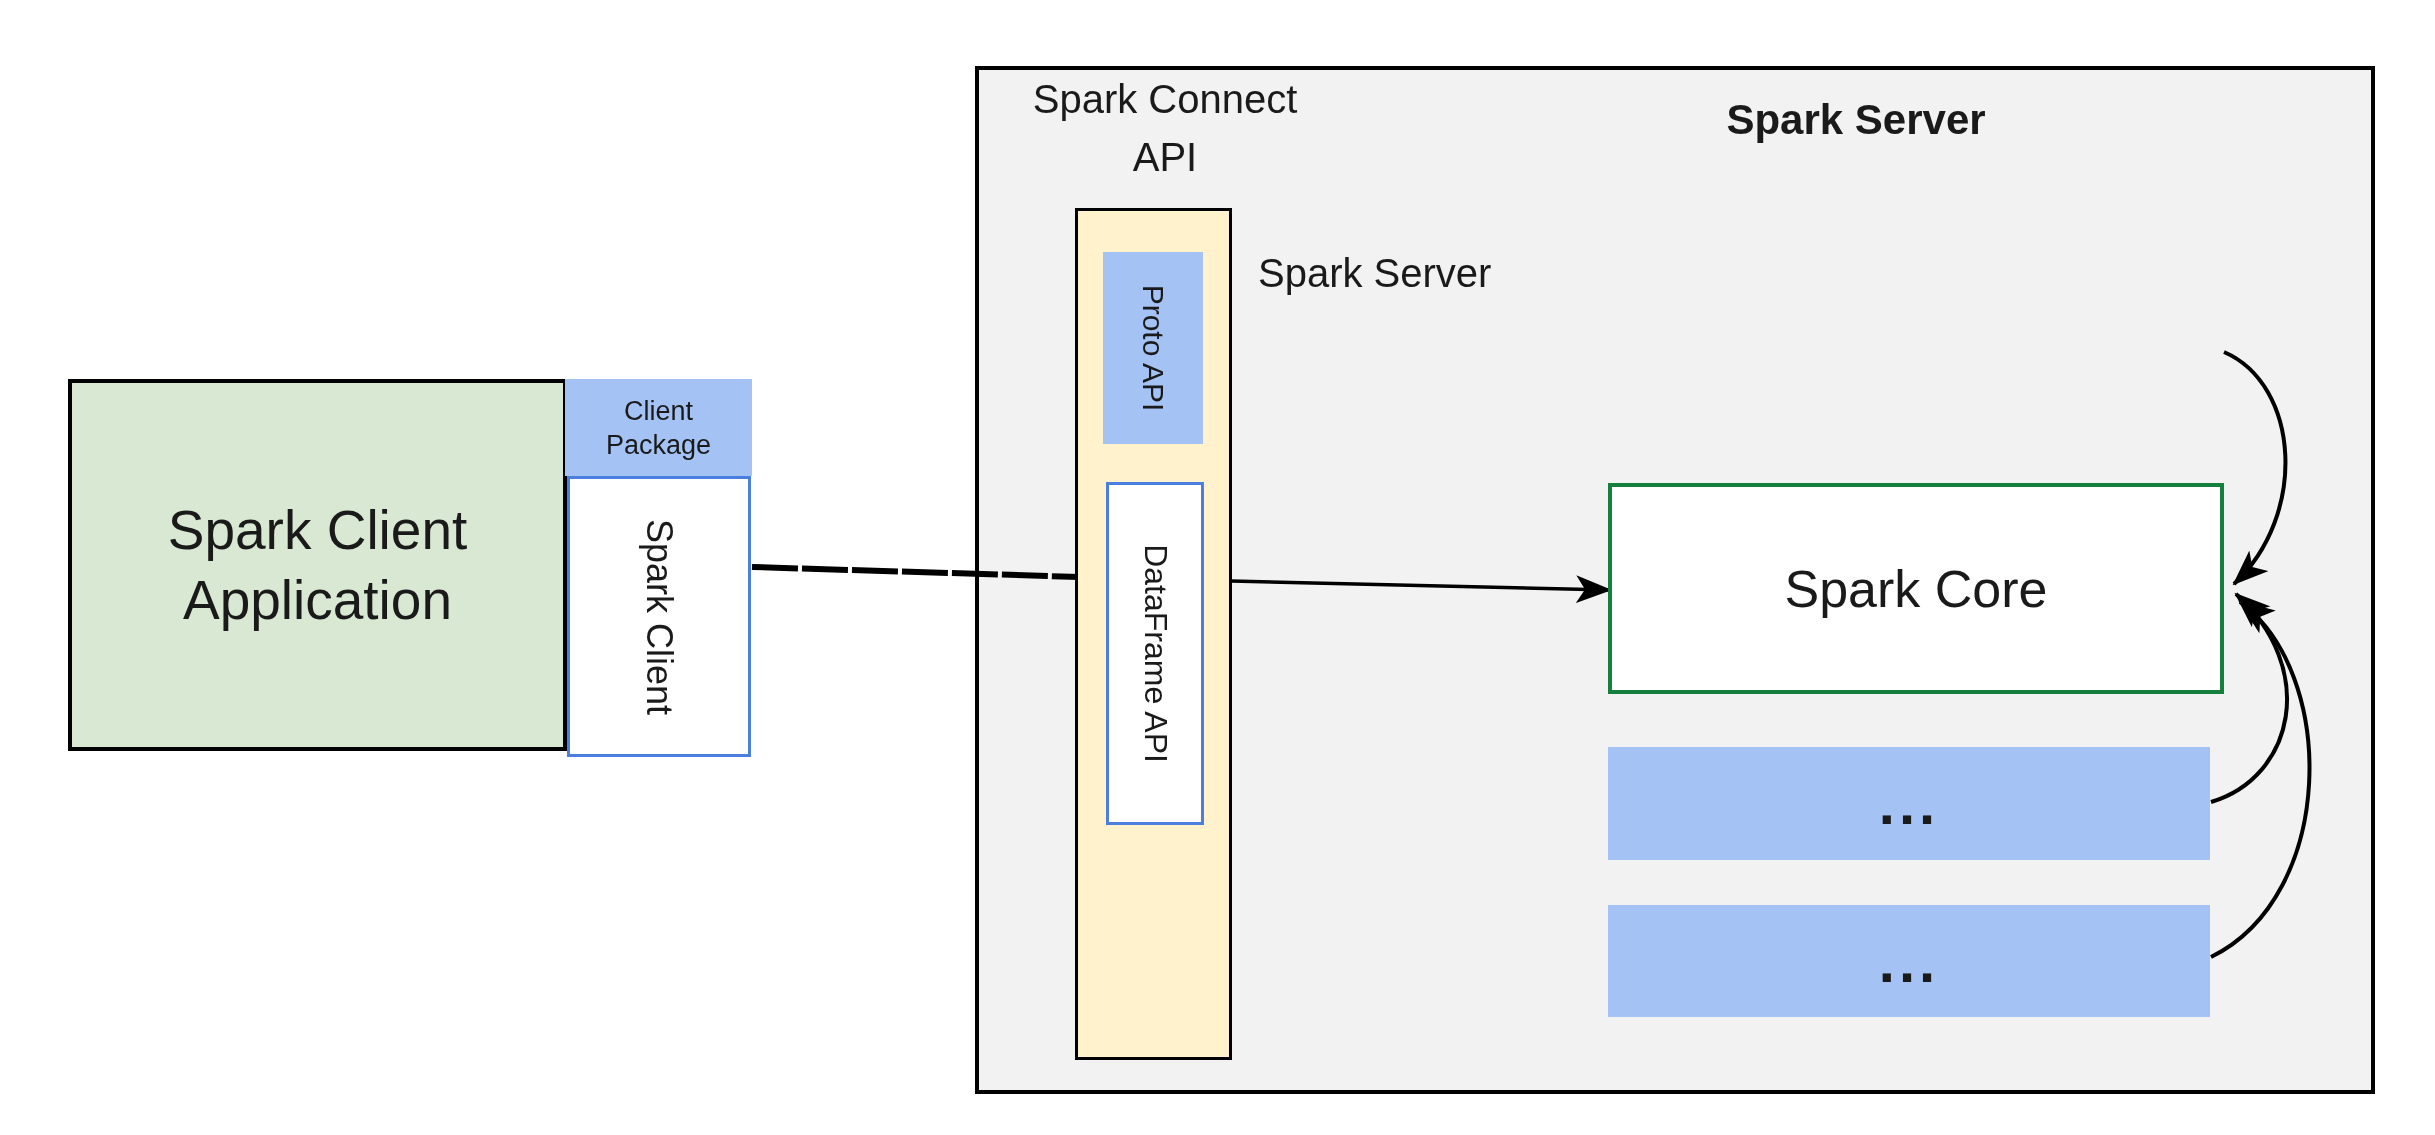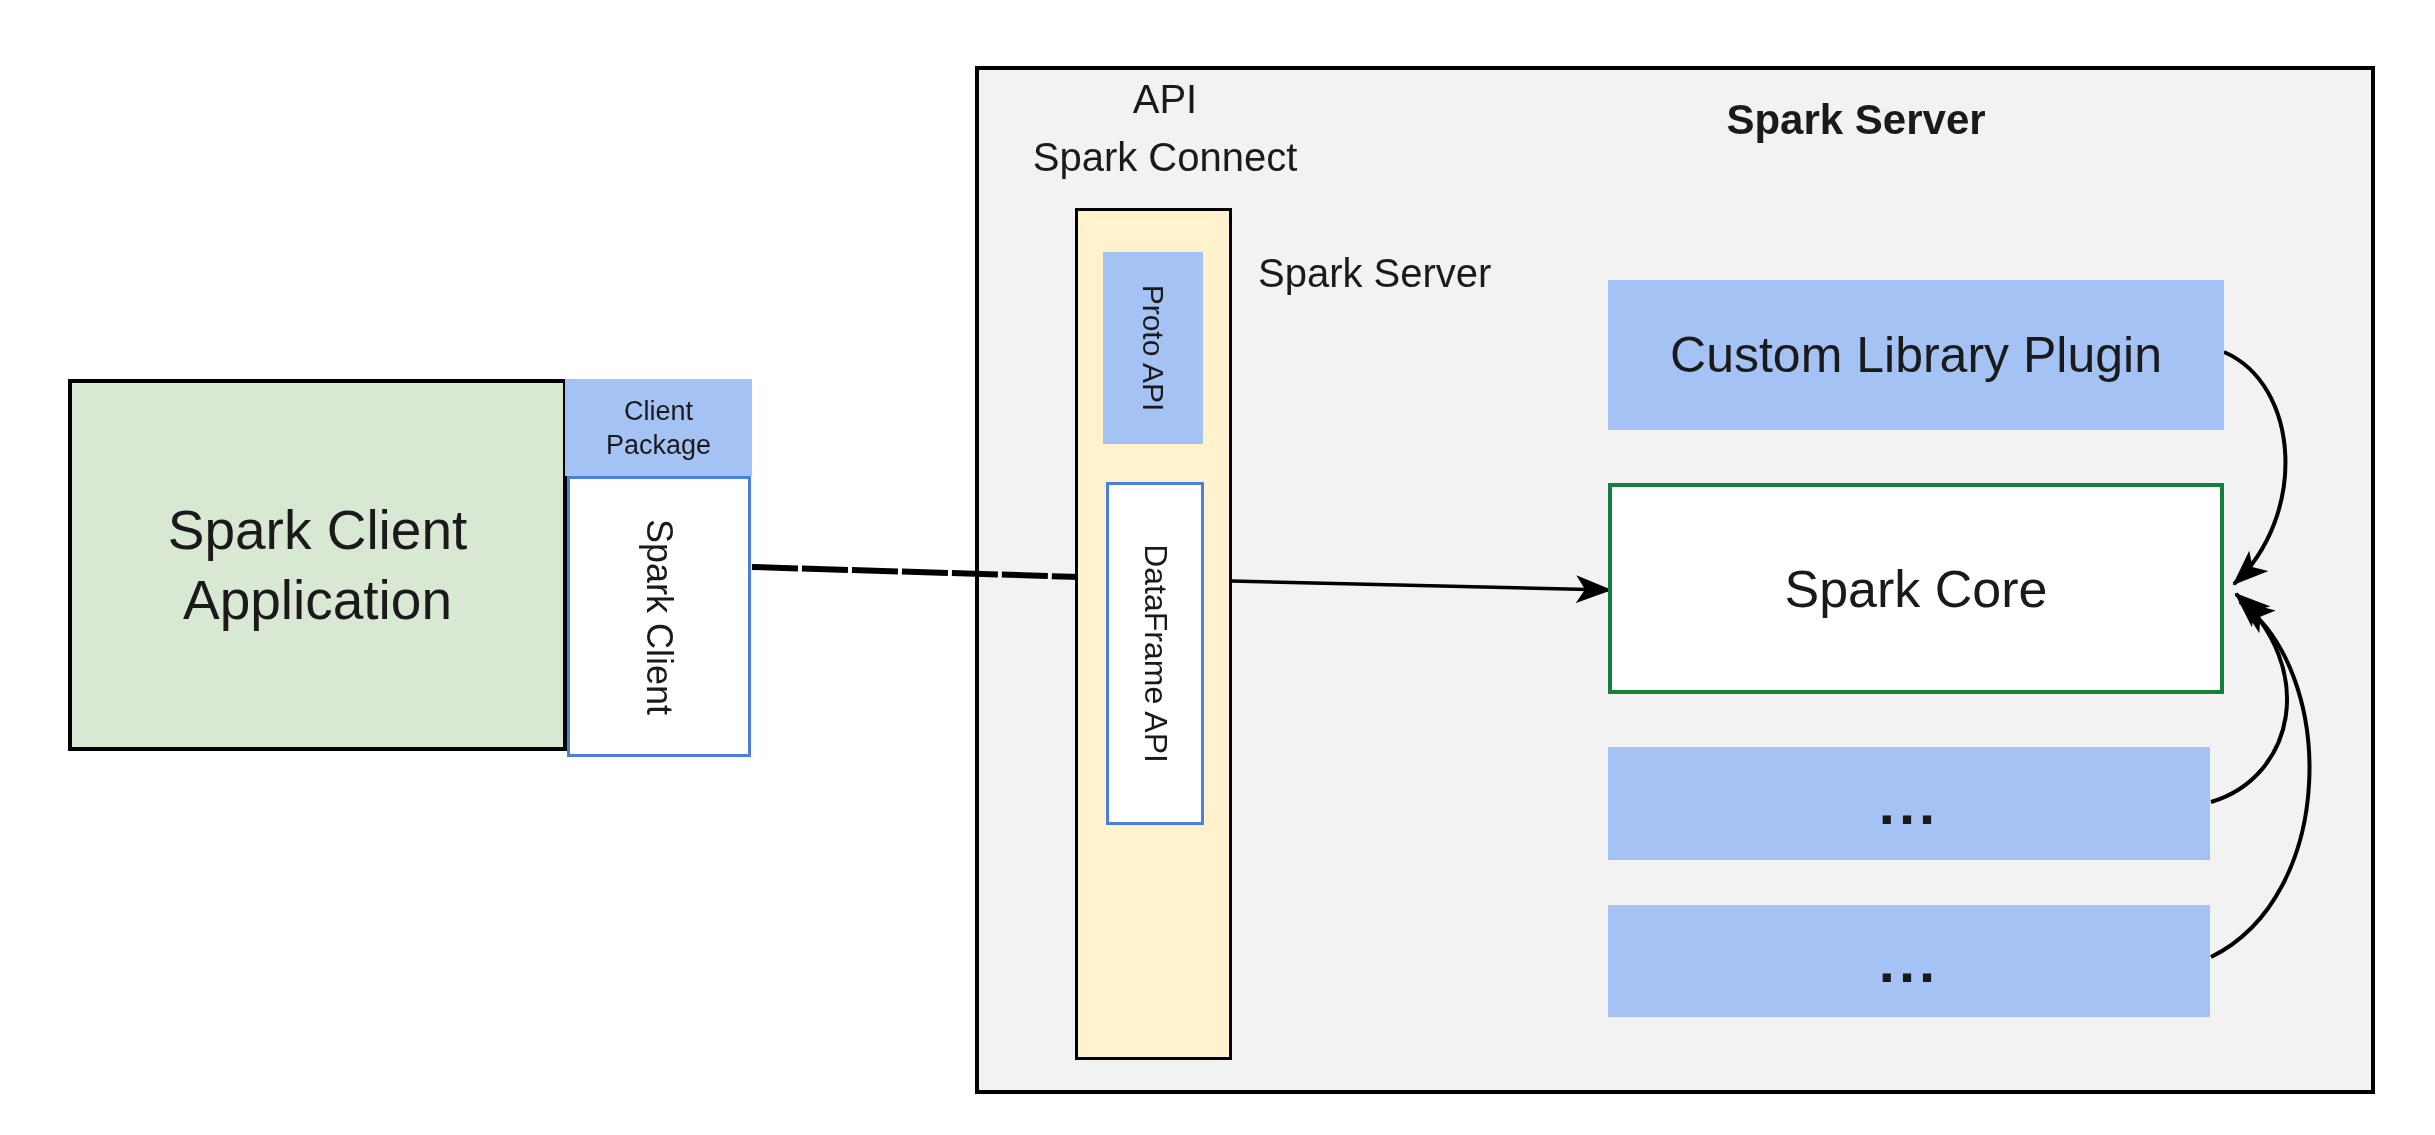--- a/index.html
+++ b/index.html
@@ -99,22 +99,22 @@
     <line x1="1231" y1="581" x2="1610" y2="590" stroke="#000" stroke-width="3.5" marker-end="url(#arrowhead)"></line>
 
     <path d="M 2224,352 C 2300,385 2308,515 2234,584" fill="none" stroke="#000" stroke-width="4" marker-end="url(#arrowhead)"></path>
 
     <path d="M 2211,802 C 2295,777 2318,668 2236,594" fill="none" stroke="#000" stroke-width="4" marker-end="url(#arrowhead)"></path>
 
     <path d="M 2211,957 C 2337,895 2337,672 2240,602" fill="none" stroke="#000" stroke-width="4" marker-end="url(#arrowhead)"></path>
   </svg>
 
   <div class="abs connect-title">
+    <div>Spark Connect</div>
     <div>API</div>
-    <div>Spark Connect</div>
   </div>
   <div class="abs server-title">Spark Server</div>
   <div class="abs library-label">
     <div>Spark Server</div>
   </div>
 
   <div class="abs flexc green-box">
     <div>Spark Client</div>
     <div>Application</div>
   </div>
@@ -127,18 +127,17 @@
   </div>
 
   <div class="abs cream-box"></div>
   <div class="abs flexc proto-box">
     <span class="vtext">Proto API</span>
   </div>
   <div class="abs flexc dataframe-box">
     <span class="vtext">DataFrame API</span>
   </div>
 
-  <div class="abs flexc plugin-box">Custom Library Plugin</div>
   <div class="abs flexc core-box">Spark Core</div>
   <div class="abs flexc dots-box-1">...</div>
   <div class="abs flexc dots-box-2">...</div>
 
 </div>
 
 </body></html>

